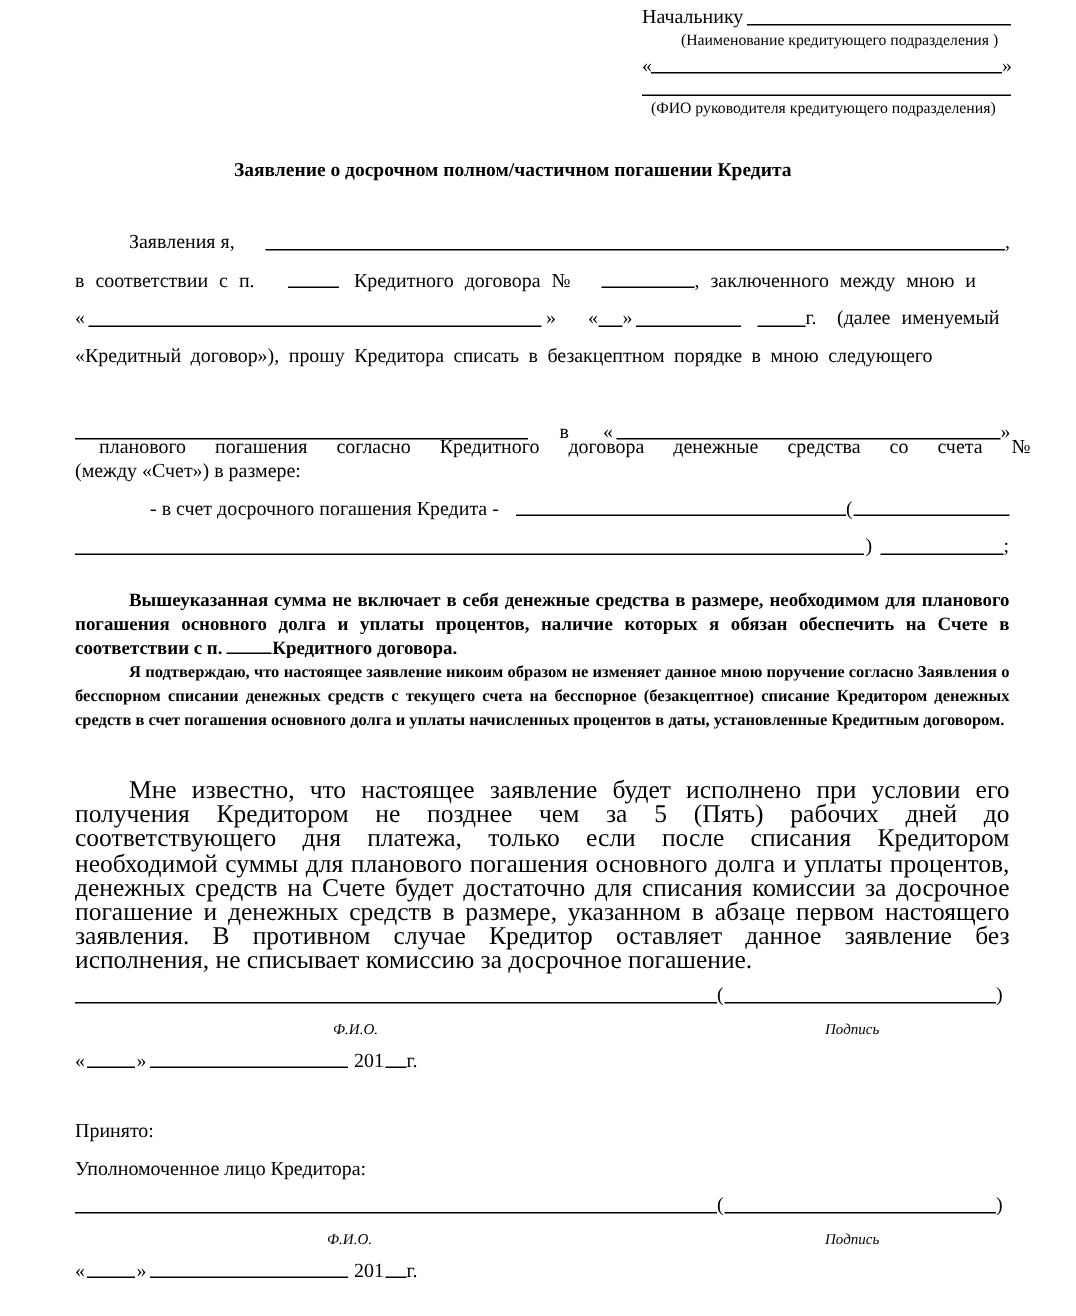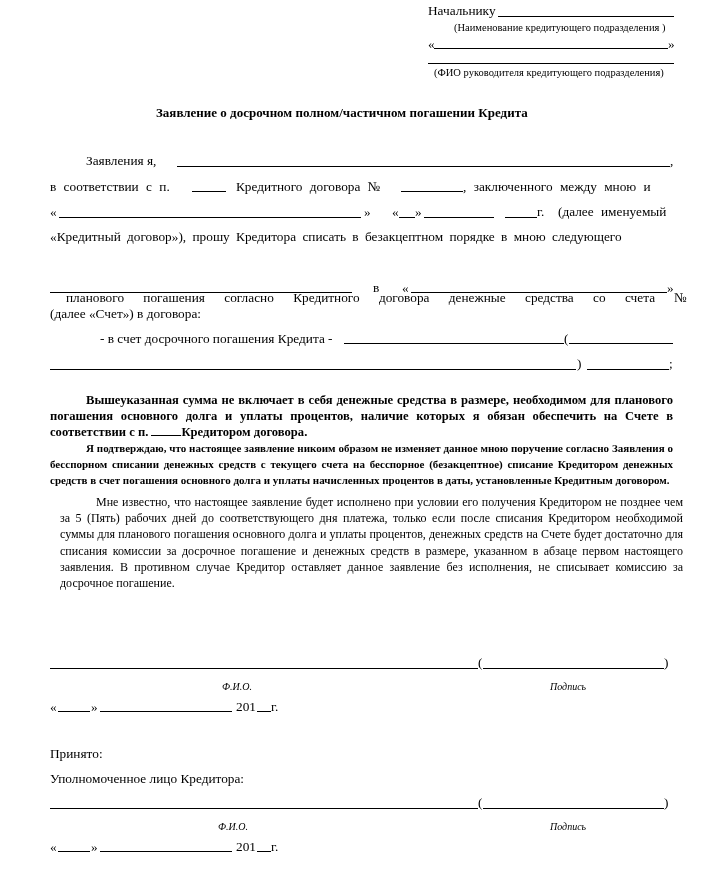--- a/index.html
+++ b/index.html
@@ -56,42 +56,42 @@
   <span class="abs" style="left:50px;top:230px;word-spacing:3px;">«Кредитный договор»), прошу Кредитора списать в безакцептном порядке в мною следующего</span>
 
   <span class="abs" style="left:66px;top:255px;word-spacing:16px;margin-top:36px;">планового погашения согласно Кредитного договора денежные средства со счета №</span>
 
   <div class="ul" style="left:50px;top:292px;width:302px;"></div>
   <span class="abs" style="left:373px;top:281px;">в</span>
   <span class="abs" style="left:402px;top:281px;">«</span>
   <div class="ul" style="left:411px;top:292px;width:256px;"></div>
   <span class="abs" style="left:667px;top:281px;">»</span>
 
-  <span class="abs" style="left:50px;top:307px;">(далее «Счет») в договора:</span>
+  <span class="abs" style="left:50px;top:307px;">(между «Счет») в размере:</span>
 
   <span class="abs" style="left:100px;top:332px;">- в счет досрочного погашения Кредита -</span>
   <div class="ul" style="left:344px;top:343px;width:220px;"></div>
   <span class="abs" style="left:564px;top:332px;">(</span>
   <div class="ul" style="left:569px;top:343px;width:104px;"></div>
 
   <div class="ul" style="left:50px;top:369px;width:526px;"></div>
   <span class="abs" style="left:577px;top:357px;">)</span>
   <div class="ul" style="left:587px;top:369px;width:82px;"></div>
   <span class="abs" style="left:669px;top:357px;">;</span>
 </div>
 
 <div class="para bold" style="top:392px;font-size:12.6px;line-height:16px;">
   <span class="ind"></span><span>Вышеуказанная сумма не включает в себя денежные средства в размере, необходимом для планового погашения основного долга и уплаты процентов, наличие которых я обязан обеспечить на Счете в соответствии с п.</span>
-  <span class="blank"></span><span>Кредитором договора.</span>
+  <span class="blank"></span><span>Кредитного договора.</span>
 </div>
 <div class="para bold" style="top:440px;font-size:11px;line-height:16px;">
   <span class="ind"></span><span>Я подтверждаю, что настоящее заявление никоим образом не изменяет данное мною поручение согласно Заявления о бесспорном списании денежных средств с текущего счета на бесспорное (безакцептное) списание Кредитором денежных средств в счет погашения основного долга и уплаты начисленных процентов в даты, установленные Кредитным договором.</span>
 </div>
 
-<div class="para" style="top:494px;font-size:12px;line-height:16.2px;margin-left:10px;">
+<div class="para" style="top:519px;font-size:17px;line-height:16.2px;">
   <span class="ind"></span><span>Мне известно, что настоящее заявление будет исполнено при условии его получения Кредитором не позднее чем за 5 (Пять)  рабочих дней до соответствующего дня платежа, только если после списания Кредитором необходимой суммы для планового погашения основного долга и уплаты процентов, денежных средств на Счете будет достаточно для списания комиссии за досрочное погашение и денежных средств в размере, указанном в абзаце первом настоящего заявления. В противном случае Кредитор оставляет данное заявление без исполнения, не списывает комиссию за досрочное погашение.</span>
 </div>
 
 <div>
   <div class="ul" style="left:50px;top:668px;width:428px;"></div>
   <span class="abs" style="left:478px;top:656px;">(</span>
   <div class="ul" style="left:483px;top:668px;width:181px;"></div>
   <span class="abs" style="left:664px;top:656px;">)</span>
   <span class="abs ital" style="left:222px;top:682px;">Ф.И.О.</span>
   <span class="abs ital" style="left:550px;top:682px;">Подпись</span>

